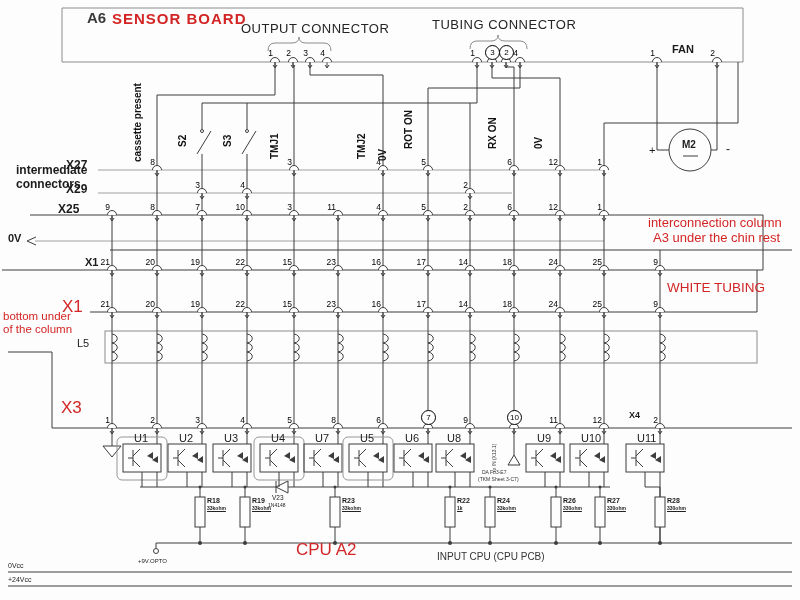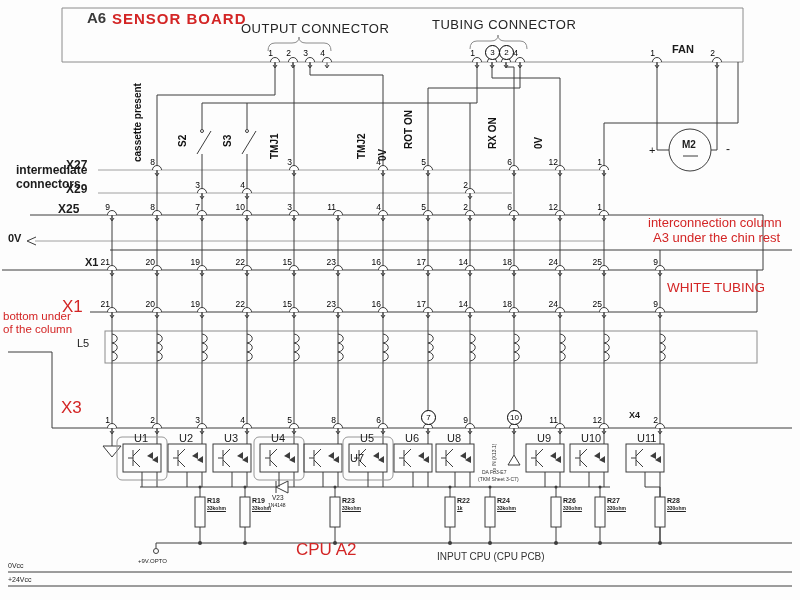--- a/index.html
+++ b/index.html
@@ -580,21 +580,21 @@
     <span class="vlab" style="left: 280px; top: 149px;">TMJ1</span>
     <span class="vlab" style="left: 367px; top: 149px;">TMJ2</span>
     <span class="vlab" style="left: 388px; top: 151px;">0V</span>
     <span class="vlab" style="left: 414px; top: 139px;">ROT ON</span>
     <span class="vlab" style="left: 498px; top: 139px;">RX ON</span>
     <span class="vlab" style="left: 544px; top: 139px;">0V</span>
     <span class="lbl s85" style="left: 134px; top: 433px;">U1</span>
     <span class="lbl s85" style="left: 179px; top: 433px;">U2</span>
     <span class="lbl s85" style="left: 224px; top: 433px;">U3</span>
     <span class="lbl s85" style="left: 271px; top: 433px;">U4</span>
-    <span class="lbl s85" style="left: 315px; top: 453px; margin-left: 35px;">U7</span>
+    <span class="lbl s85" style="left: 315px; top: 433px;">U7</span>
     <span class="lbl s85" style="left: 360px; top: 433px;">U5</span>
     <span class="lbl s85" style="left: 405px; top: 433px;">U6</span>
     <span class="lbl s85" style="left: 447px; top: 433px;">U8</span>
     <span class="lbl s85" style="left: 537px; top: 433px;">U9</span>
     <span class="lbl s85" style="left: 581px; top: 433px;">U10</span>
     <span class="lbl s85" style="left: 637px; top: 433px;">U11</span>
     <span class="lbl s7 b" style="left: 207px; top: 497px;">R18</span>
     <span class="lbl rval" style="left: 207px; top: 506px;">33kohm</span>
     <span class="lbl s7 b" style="left: 252px; top: 497px;">R19</span>
     <span class="lbl rval" style="left: 252px; top: 506px;">33kohm</span>

